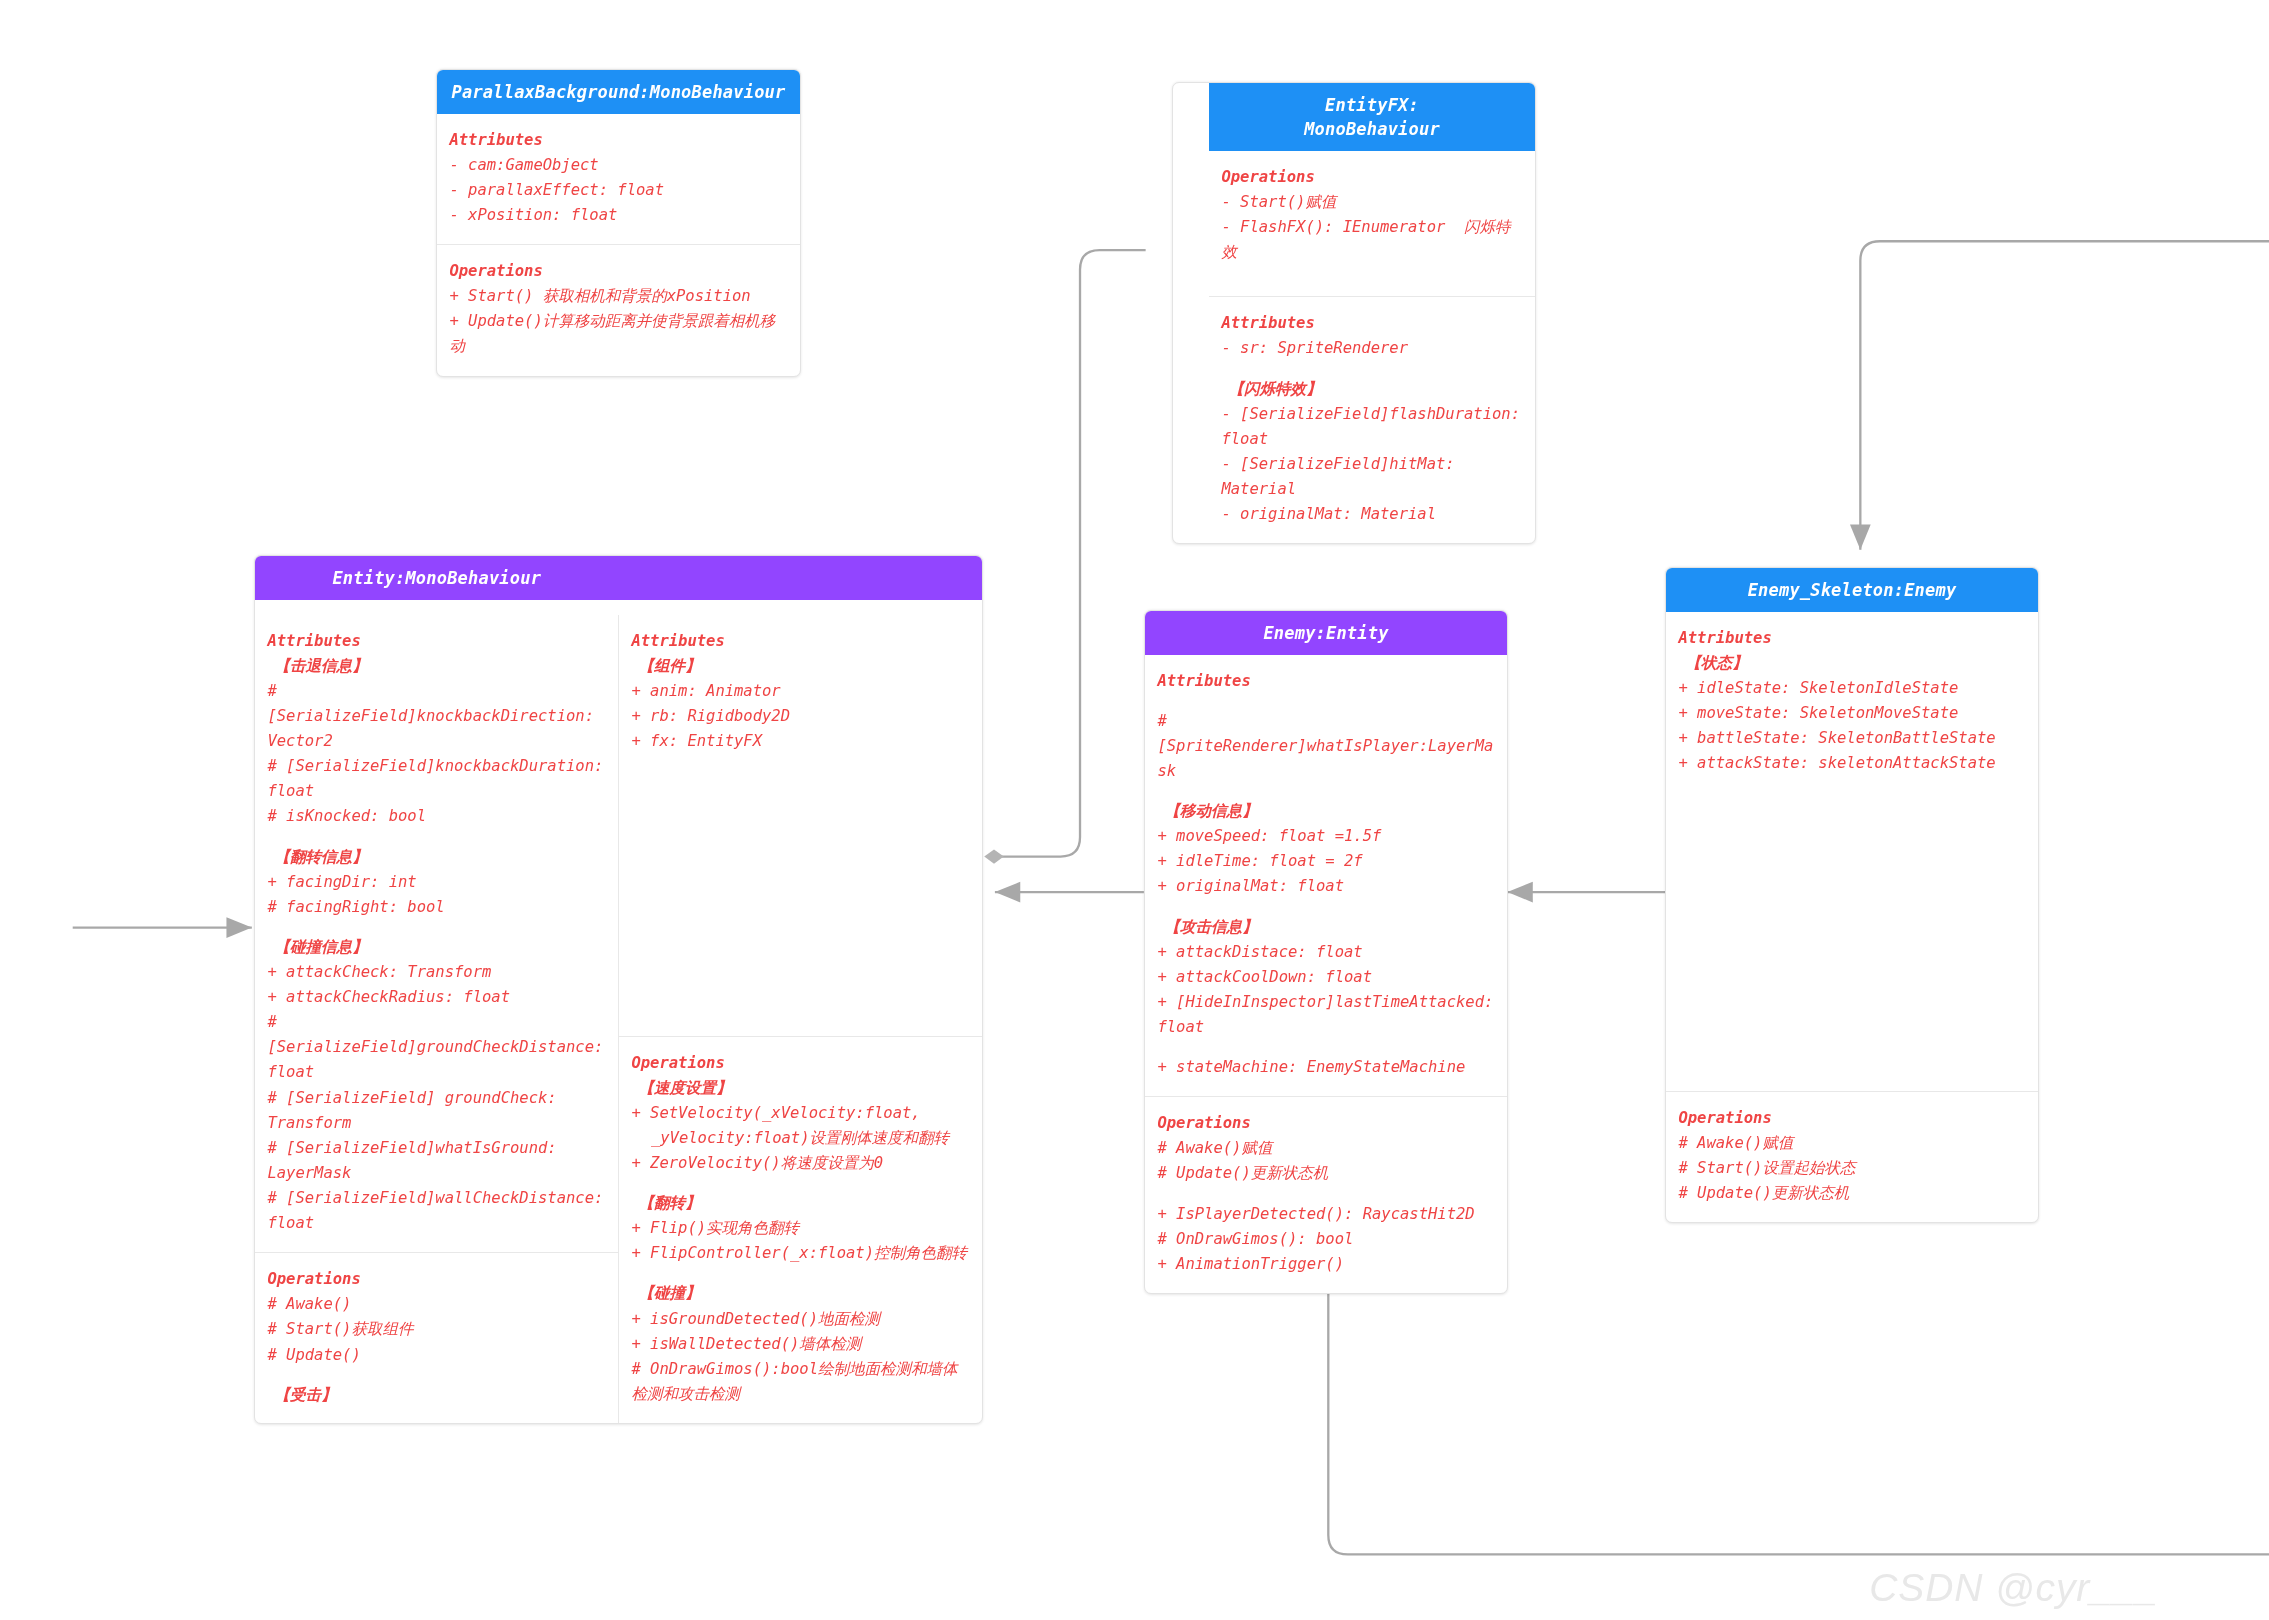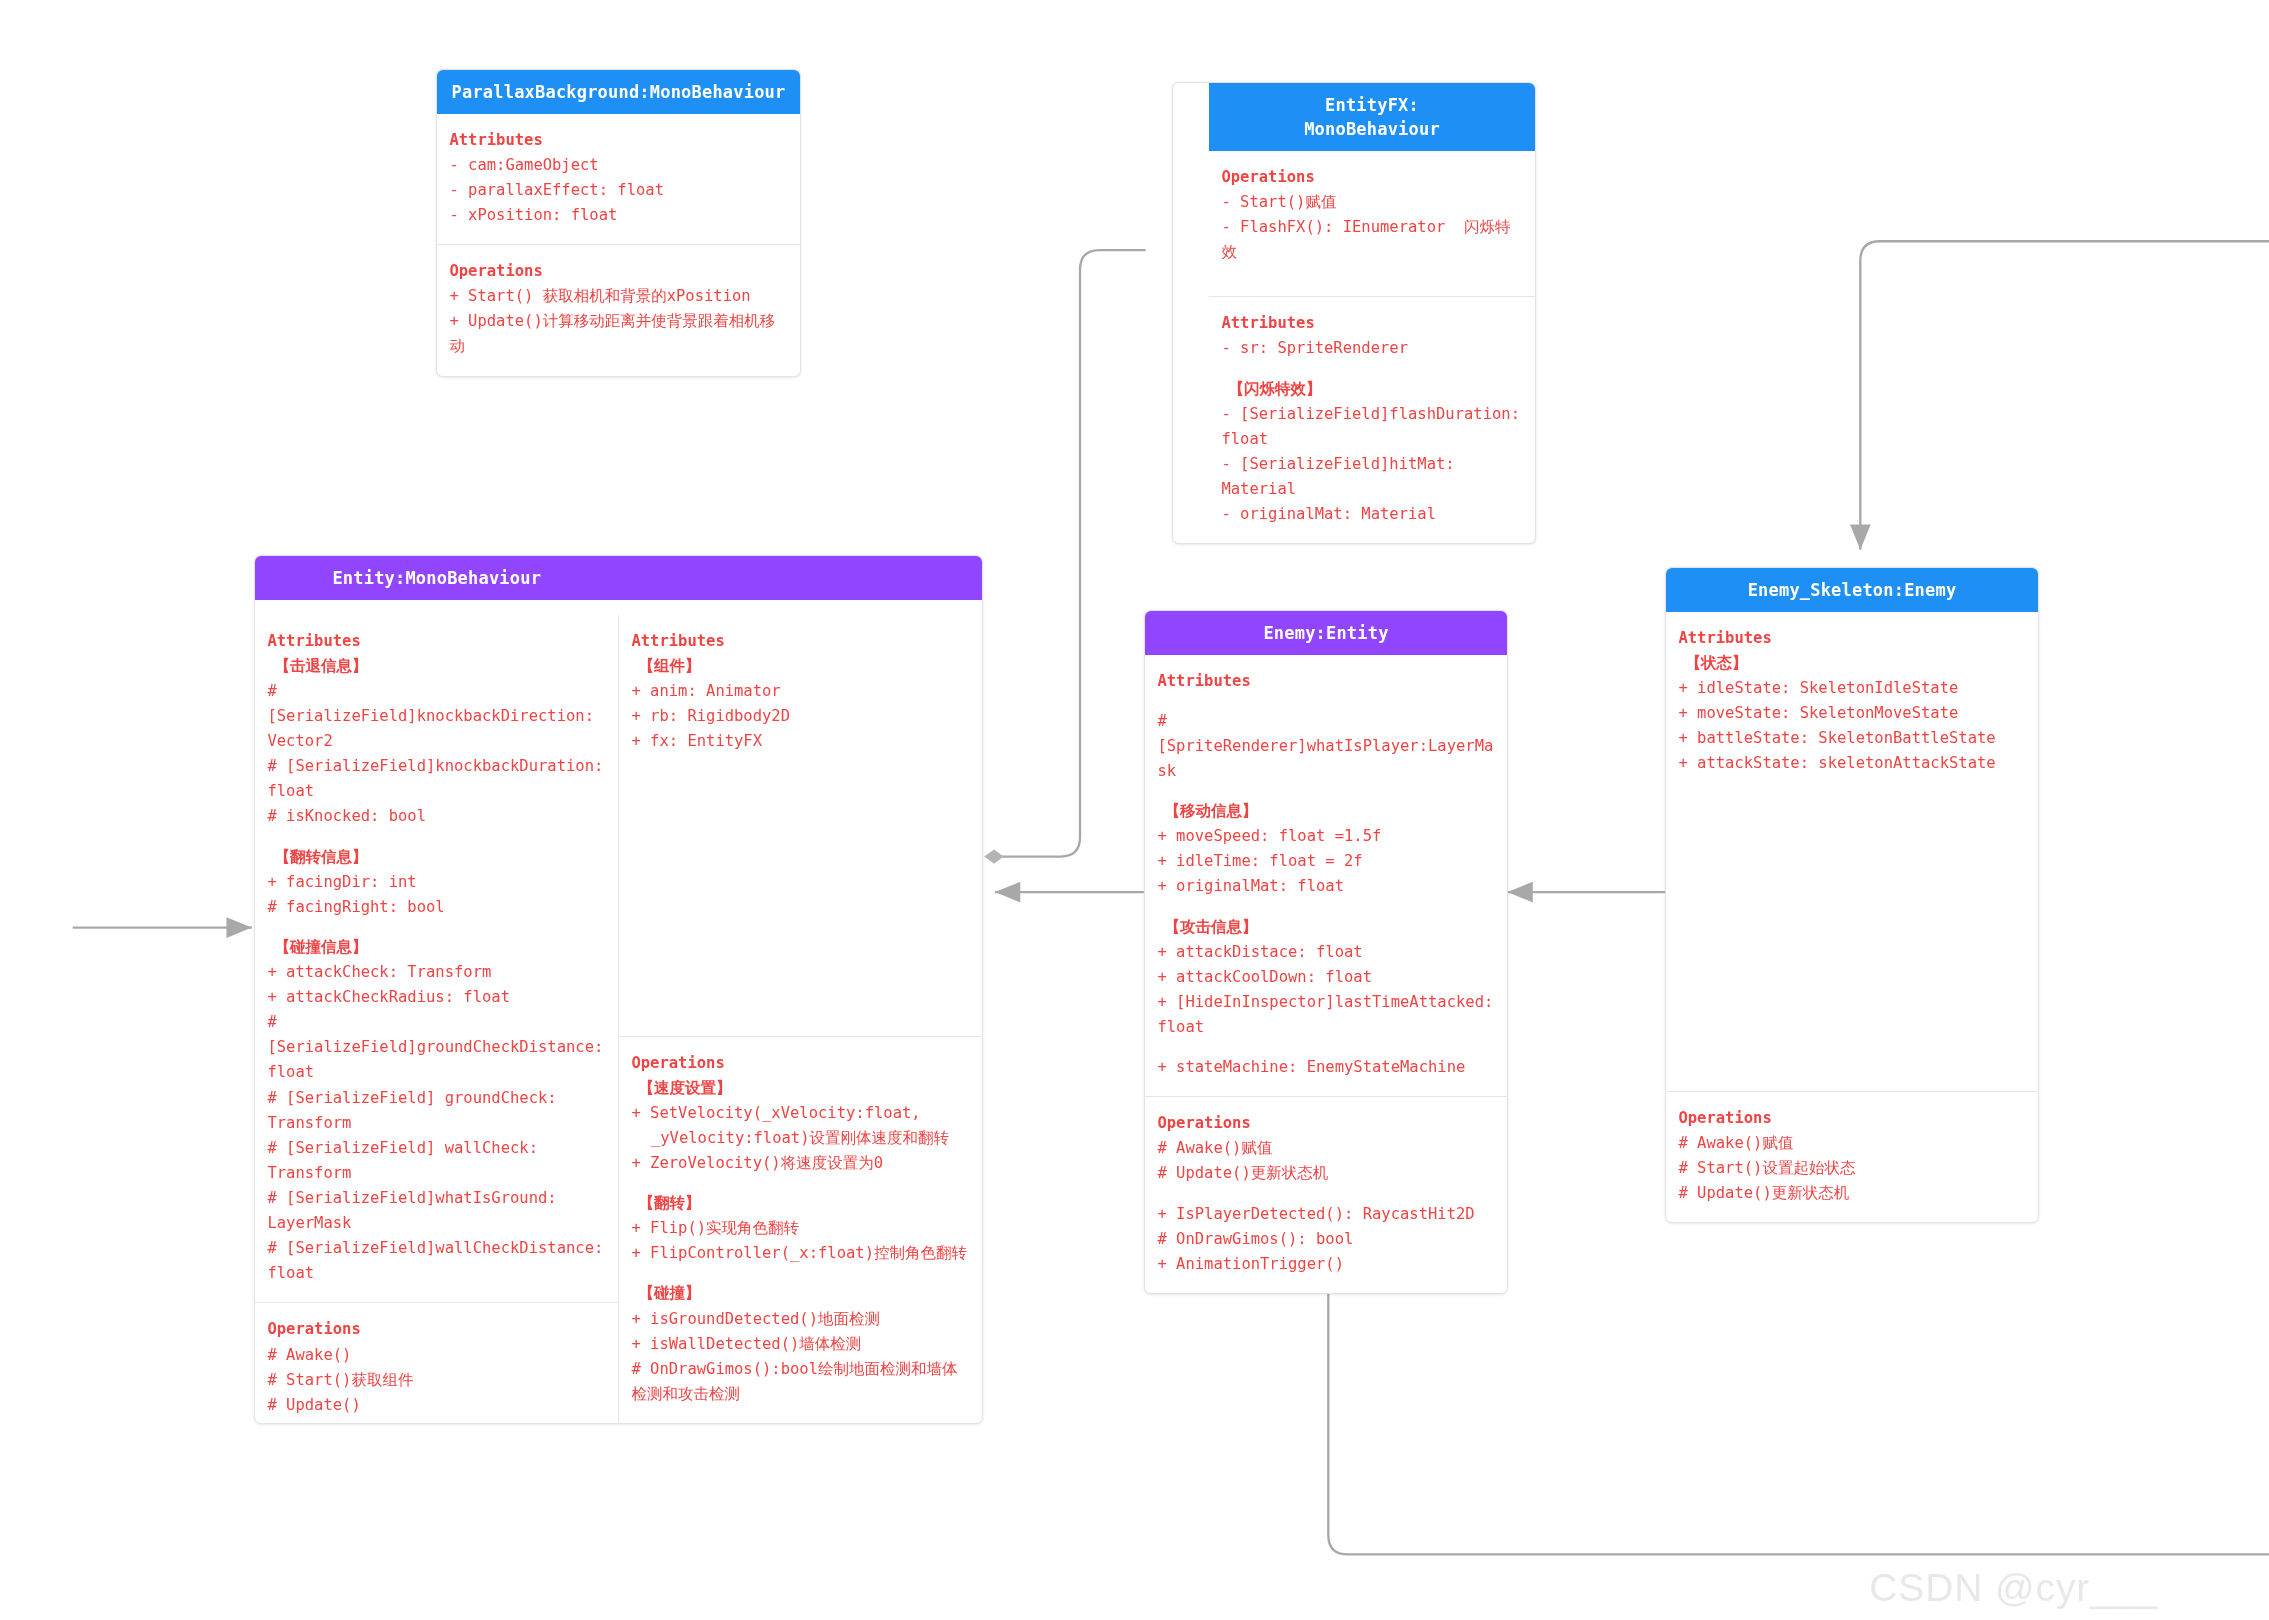--- a/index.html
+++ b/index.html
@@ -2,21 +2,21 @@
 <html style="font-size:14px"><head>
 <meta charset="utf-8">
 <style>
   * { box-sizing: border-box; margin: 0; padding: 0; }
   html, body {
     width: 2270px; height: 1621px;
     background: #ffffff;
     font-family: "DejaVu Sans Mono", "Liberation Mono", monospace;
     overflow: hidden;
   }
-  #canvas { position: relative; width: 2174px; height: 1621px; }
+  #canvas { position: relative; width: 2174px; height: 1621px; font-style: italic; }
 
   svg.connectors {
     position: absolute; left: 0; top: 0;
     width: 2270px; height: 1621px;
     pointer-events: none;
     z-index: 1;
   }
 
   .uml-class {
     position: absolute;
@@ -178,21 +178,20 @@
           <span class="spacer"></span>
           <span class="grp">【翻转信息】</span>
           <span class="row">+ facingDir: int</span>
           <span class="row"># facingRight: bool</span>
           <span class="spacer"></span>
           <span class="grp">【碰撞信息】</span>
           <span class="row">+ attackCheck: Transform</span>
           <span class="row">+ attackCheckRadius: float</span>
           <span class="row">#[SerializeField]groundCheckDistance:float</span>
           <span class="row"># [SerializeField] groundCheck: Transform</span>
-          <span class="row"># [SerializeField] wallCheck: Transform</span>
           <span class="row"># [SerializeField]whatIsGround: LayerMask</span>
           <span class="row"># [SerializeField]wallCheckDistance: float</span>
         </div>
         <div class="compartment" style="flex:0 0 306px;">
           <span class="sec-title">Operations</span>
           <span class="row"># Awake()</span>
           <span class="row"># Start()获取组件</span>
           <span class="row"># Update()</span>
           <span class="spacer"></span>
           <span class="grp">【受击】</span>

